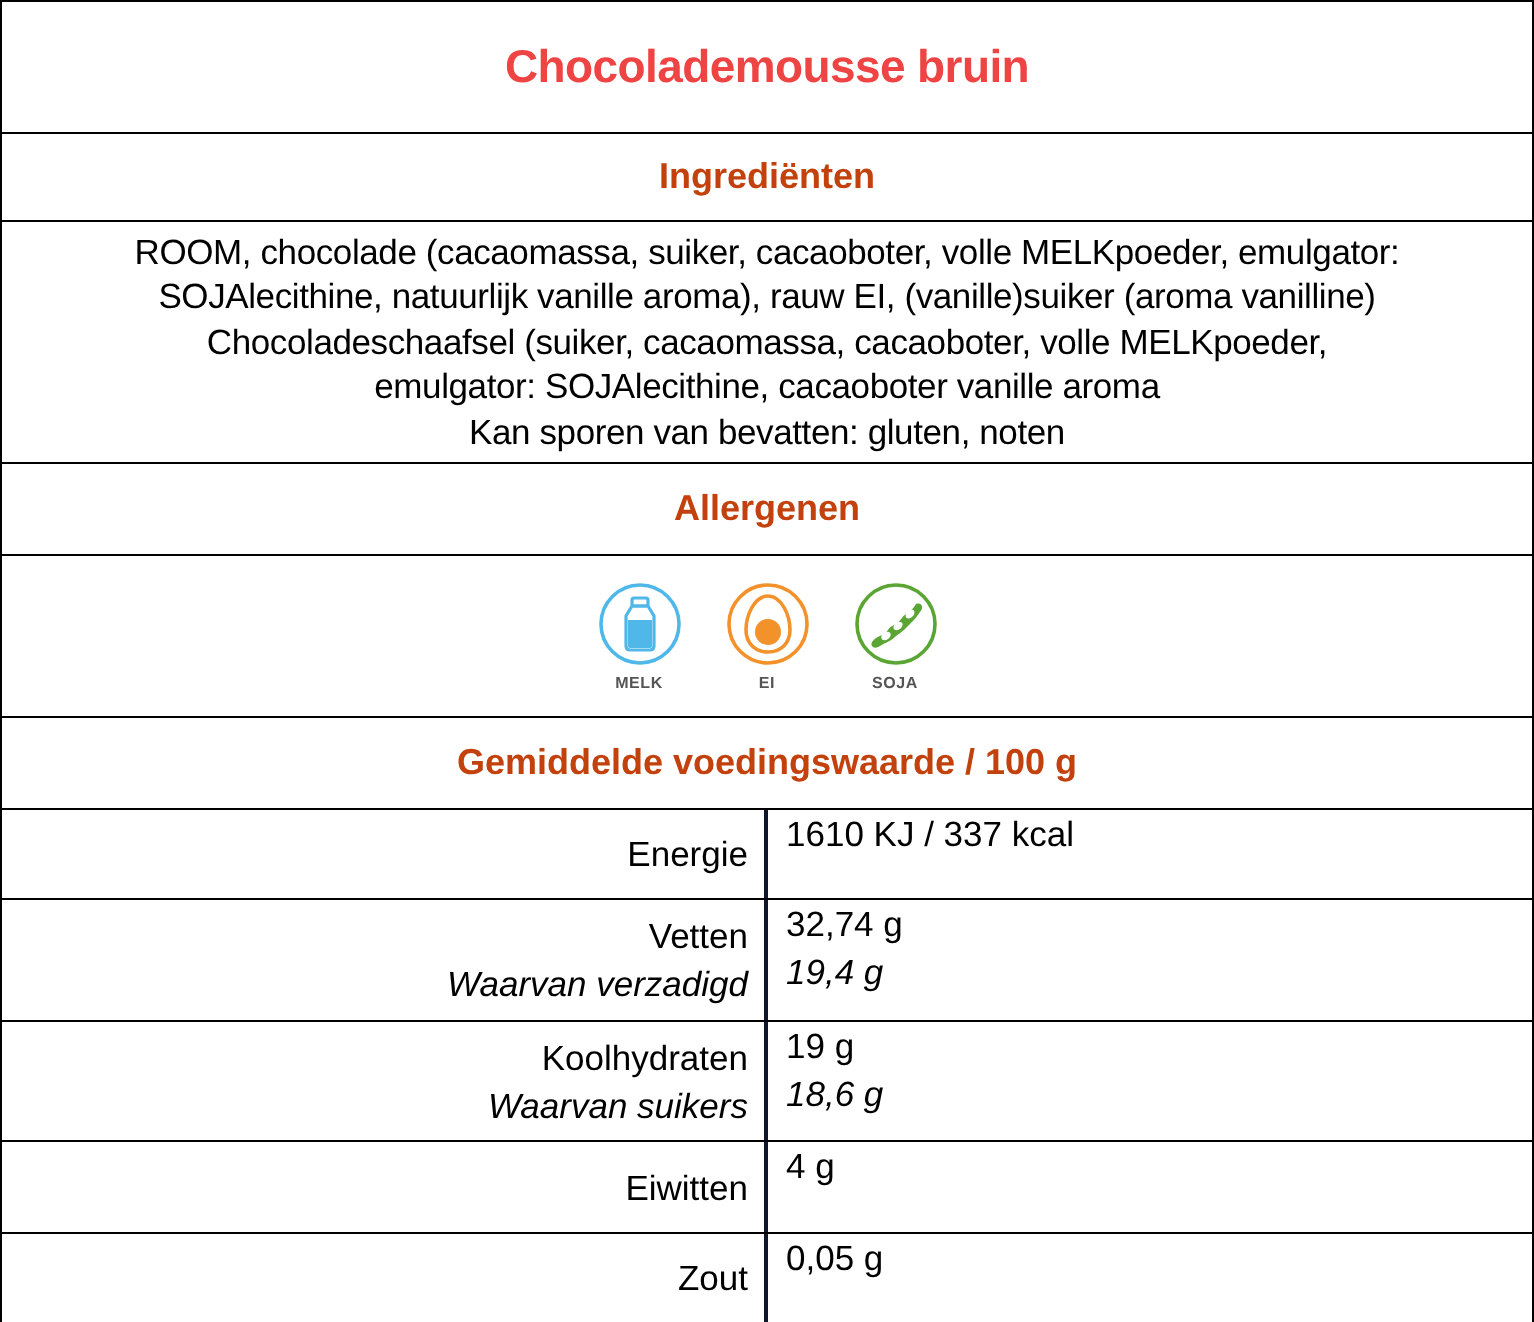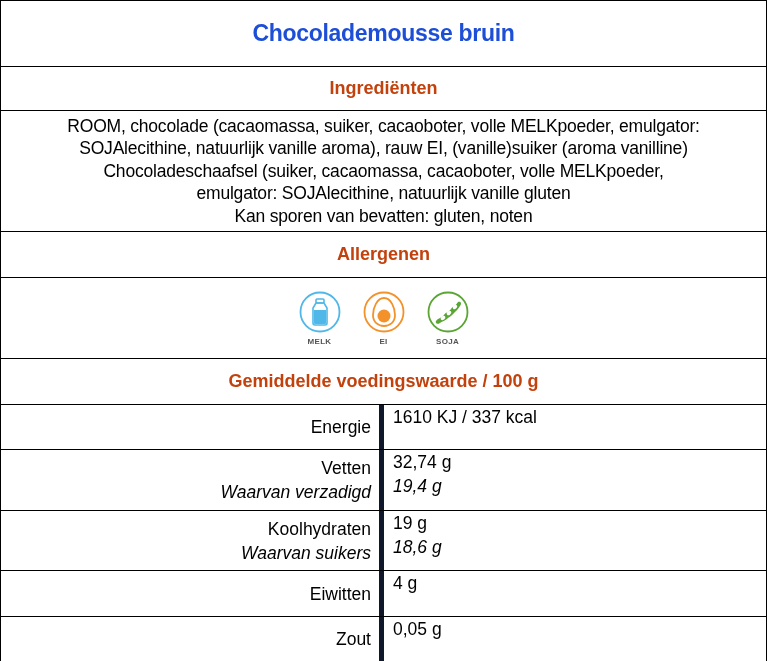--- a/index.html
+++ b/index.html
@@ -1,52 +1,52 @@
 <!DOCTYPE html>
 <html><head>
 <meta charset="utf-8">
 <style>
   html, body { margin: 0; padding: 0; background: #ffffff; }
   body { width: 767px; height: 661px; overflow: hidden; font-family: "Liberation Sans", sans-serif; color: #000; }
   .sheet { position: absolute; left: 0; top: 0; width: 765px; border: 1px solid #000; box-sizing: content-box; }
   .row { border-bottom: 1px solid #000; box-sizing: border-box; display: flex; align-items: center; justify-content: center; }
   .row:last-child { border-bottom: none; }
-  .title { height: 66px; font-size: 23px; font-weight: bold; color: #1d4ed8; letter-spacing: -0.3px; }
+  .title { height: 66px; font-size: 23px; font-weight: bold; color: #ef4444; letter-spacing: -0.3px; }
   .section-head { font-size: 18px; font-weight: bold; color: #c2410c; }
   .h-ingr { height: 44px; }
   .ingredients { height: 121px; flex-direction: column; font-size: 17.5px; line-height: 22.6px; text-align: left; letter-spacing: -0.2px; }
   .h-aller { height: 46px; }
   .allergens { height: 81px; gap: 18px; }
   .allergen { display: flex; flex-direction: column; align-items: center; width: 46px; }
   .allergen svg { width: 42px; height: 42px; display: block; }
   .allergen-label { font-size: 8px; color: #555; margin-top: 4px; letter-spacing: 0.3px; font-weight: bold; }
   .h-nutr { height: 46px; }
   .nrow { display: flex; border-bottom: 1px solid #000; box-sizing: border-box; }
   .nrow:last-child { border-bottom: none; }
-  .ncell-l { width: 383px; border-right: 5px solid #0f172a; box-sizing: border-box; text-align: right; padding-right: 8px; display: flex; flex-direction: column; justify-content: center; font-size: 17.5px; line-height: 24px; }
+  .ncell-l { width: 383px; border-right: 2px solid #0f172a; box-sizing: border-box; text-align: right; padding-right: 8px; display: flex; flex-direction: column; justify-content: center; font-size: 17.5px; line-height: 24px; }
   .ncell-r { flex: 1; padding-left: 9px; display: flex; flex-direction: column; font-size: 17.5px; line-height: 24px; }
   .it { font-style: italic; }
   .n1 { height: 45px; }
   .n2 { height: 61px; }
   .n3 { height: 60px; }
   .n4 { height: 46px; }
   .n5 { height: 44px; }
 </style>
 </head>
 <body>
 
 <div class="sheet">
   <div class="row title">Chocolademousse bruin</div>
 
   <div class="row section-head h-ingr">Ingrediënten</div>
   <div class="row ingredients">
     <div>ROOM, chocolade (cacaomassa, suiker, cacaoboter, volle MELKpoeder, emulgator:</div>
     <div>SOJAlecithine, natuurlijk vanille aroma), rauw EI, (vanille)suiker (aroma vanilline)</div>
     <div>Chocoladeschaafsel (suiker, cacaomassa, cacaoboter, volle MELKpoeder,</div>
-    <div>emulgator: SOJAlecithine, natuurlijk vanille gluten</div>
+    <div>emulgator: SOJAlecithine, cacaoboter vanille aroma</div>
     <div>Kan sporen van bevatten: gluten, noten</div>
   </div>
 
   <div class="row section-head h-aller">Allergenen</div>
   <div class="row allergens">
     <div class="allergen">
       <svg viewBox="0 0 42 42">
         <circle cx="21" cy="21" r="19.5" fill="none" stroke="#4fb8e8" stroke-width="1.8"></circle>
         <rect x="17" y="8" width="8" height="4" rx="1" fill="none" stroke="#4fb8e8" stroke-width="1.6"></rect>
         <path d="M17 12 L14 17 L14 32 Q14 34 16 34 L26 34 Q28 34 28 32 L28 17 L25 12 Z" fill="none" stroke="#4fb8e8" stroke-width="1.6"></path>

